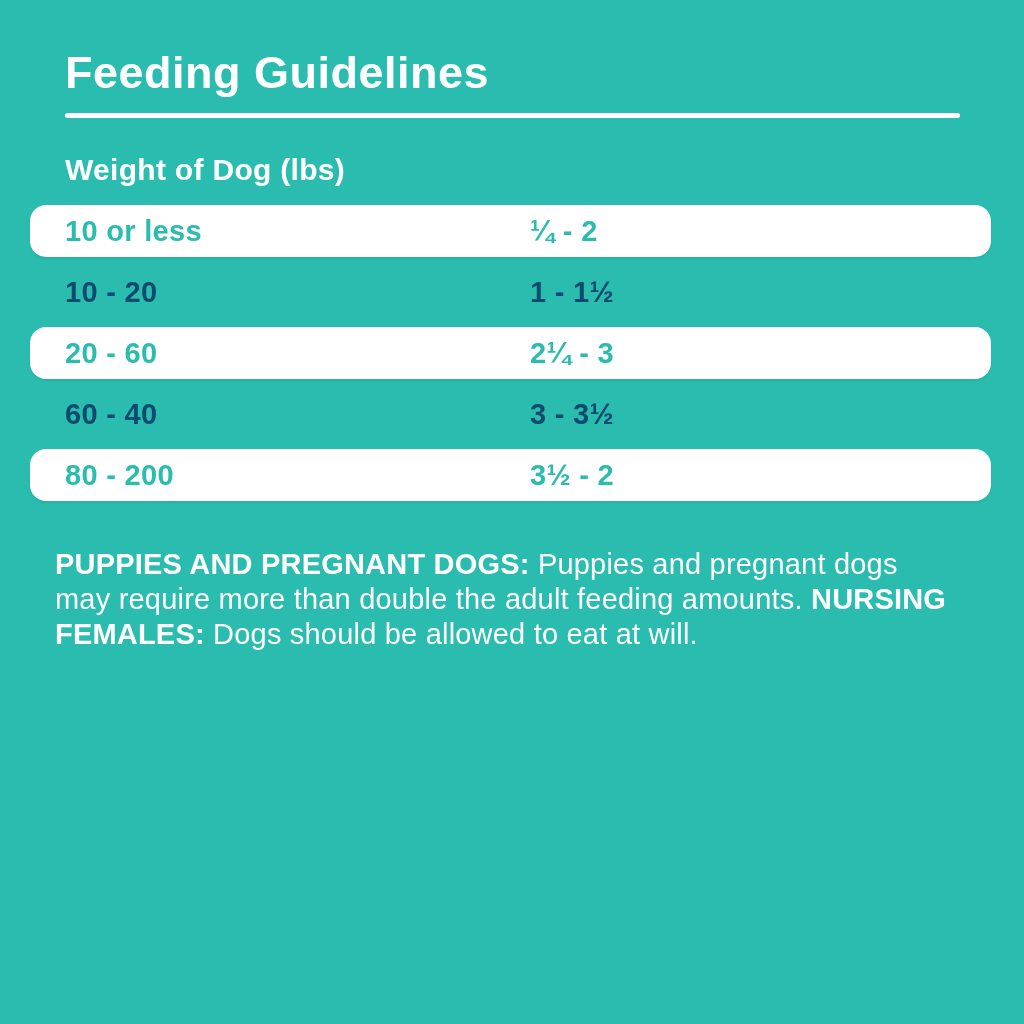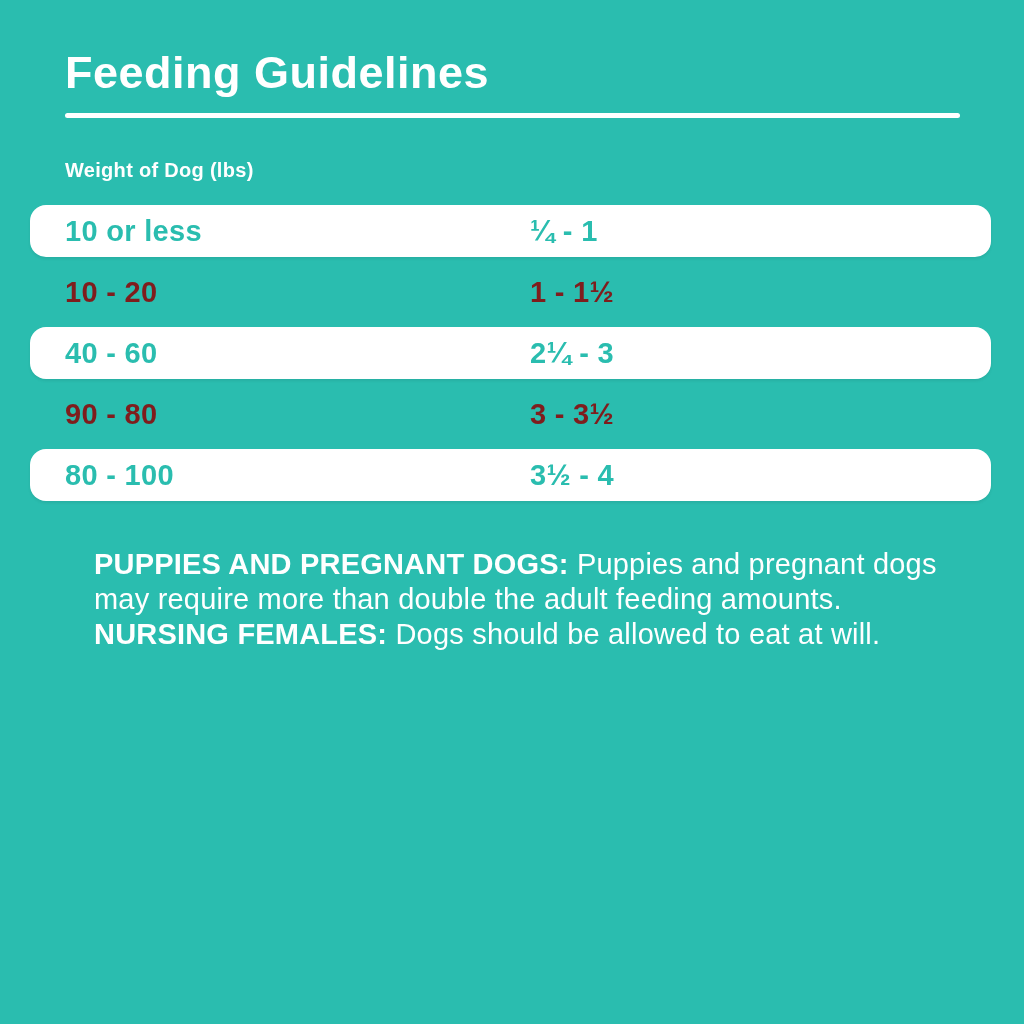--- a/index.html
+++ b/index.html
@@ -30,21 +30,21 @@
     margin: 18px 64px 0 65px;
     width: 895px;
     height: 5px;
     background: #FFFFFF;
     border-radius: 3px;
   }
   .thead {
     position: relative;
     height: 32px;
     margin: 36px 33px 19px 30px;
-    font-size: 20px;
+    font-size: 30px;
     font-weight: 700;
     letter-spacing: 0.3px;
   }
   .cell-weight {
     position: absolute;
     left: 35px;
     top: 50%;
     transform: translateY(-50%);
     white-space: nowrap;
   }
@@ -64,24 +64,24 @@
     font-weight: 700;
     letter-spacing: 0.3px;
   }
   .row.white {
     background: #FFFFFF;
     color: #2ABDAF;
     box-shadow: 0 2px 3px rgba(0,0,0,0.07);
   }
   .row.teal {
     background: transparent;
-    color: #7f1d1d;
+    color: #0c4a6e;
   }
   .footer-note {
-    margin: 46px 65px 0 94px;
+    margin: 46px 65px 0 55px;
     max-width: 900px;
     font-size: 29px;
     line-height: 35px;
     font-weight: 400;
     letter-spacing: 0.2px;
     color: #FFFFFF;
   }
   .footer-note b {
     font-weight: 700;
   }
@@ -93,36 +93,36 @@
 
   <h1 class="title">Feeding Guidelines</h1>
   <div class="title-rule"></div>
 
   <div class="thead">
     <span class="cell-weight">Weight of Dog (lbs)</span>
   </div>
 
   <div class="row white">
     <span class="cell-weight">10 or less</span>
-    <span class="cell-serving">¼ - 1</span>
+    <span class="cell-serving">¼ - 2</span>
   </div>
   <div class="row teal">
     <span class="cell-weight">10 - 20</span>
     <span class="cell-serving">1 - 1½</span>
   </div>
   <div class="row white">
-    <span class="cell-weight">40 - 60</span>
+    <span class="cell-weight">20 - 60</span>
     <span class="cell-serving">2¼ - 3</span>
   </div>
   <div class="row teal">
-    <span class="cell-weight">90 - 80</span>
+    <span class="cell-weight">60 - 40</span>
     <span class="cell-serving">3 - 3½</span>
   </div>
   <div class="row white">
-    <span class="cell-weight">80 - 100</span>
-    <span class="cell-serving">3½ - 4</span>
+    <span class="cell-weight">80 - 200</span>
+    <span class="cell-serving">3½ - 2</span>
   </div>
 
   <p class="footer-note">
     <b>PUPPIES AND PREGNANT DOGS:</b><span> Puppies and pregnant dogs may require more than double the adult feeding amounts. </span><b>NURSING FEMALES:</b><span> Dogs should be allowed to eat at will.</span>
   </p>
 
 </div>
 
 </body></html>

